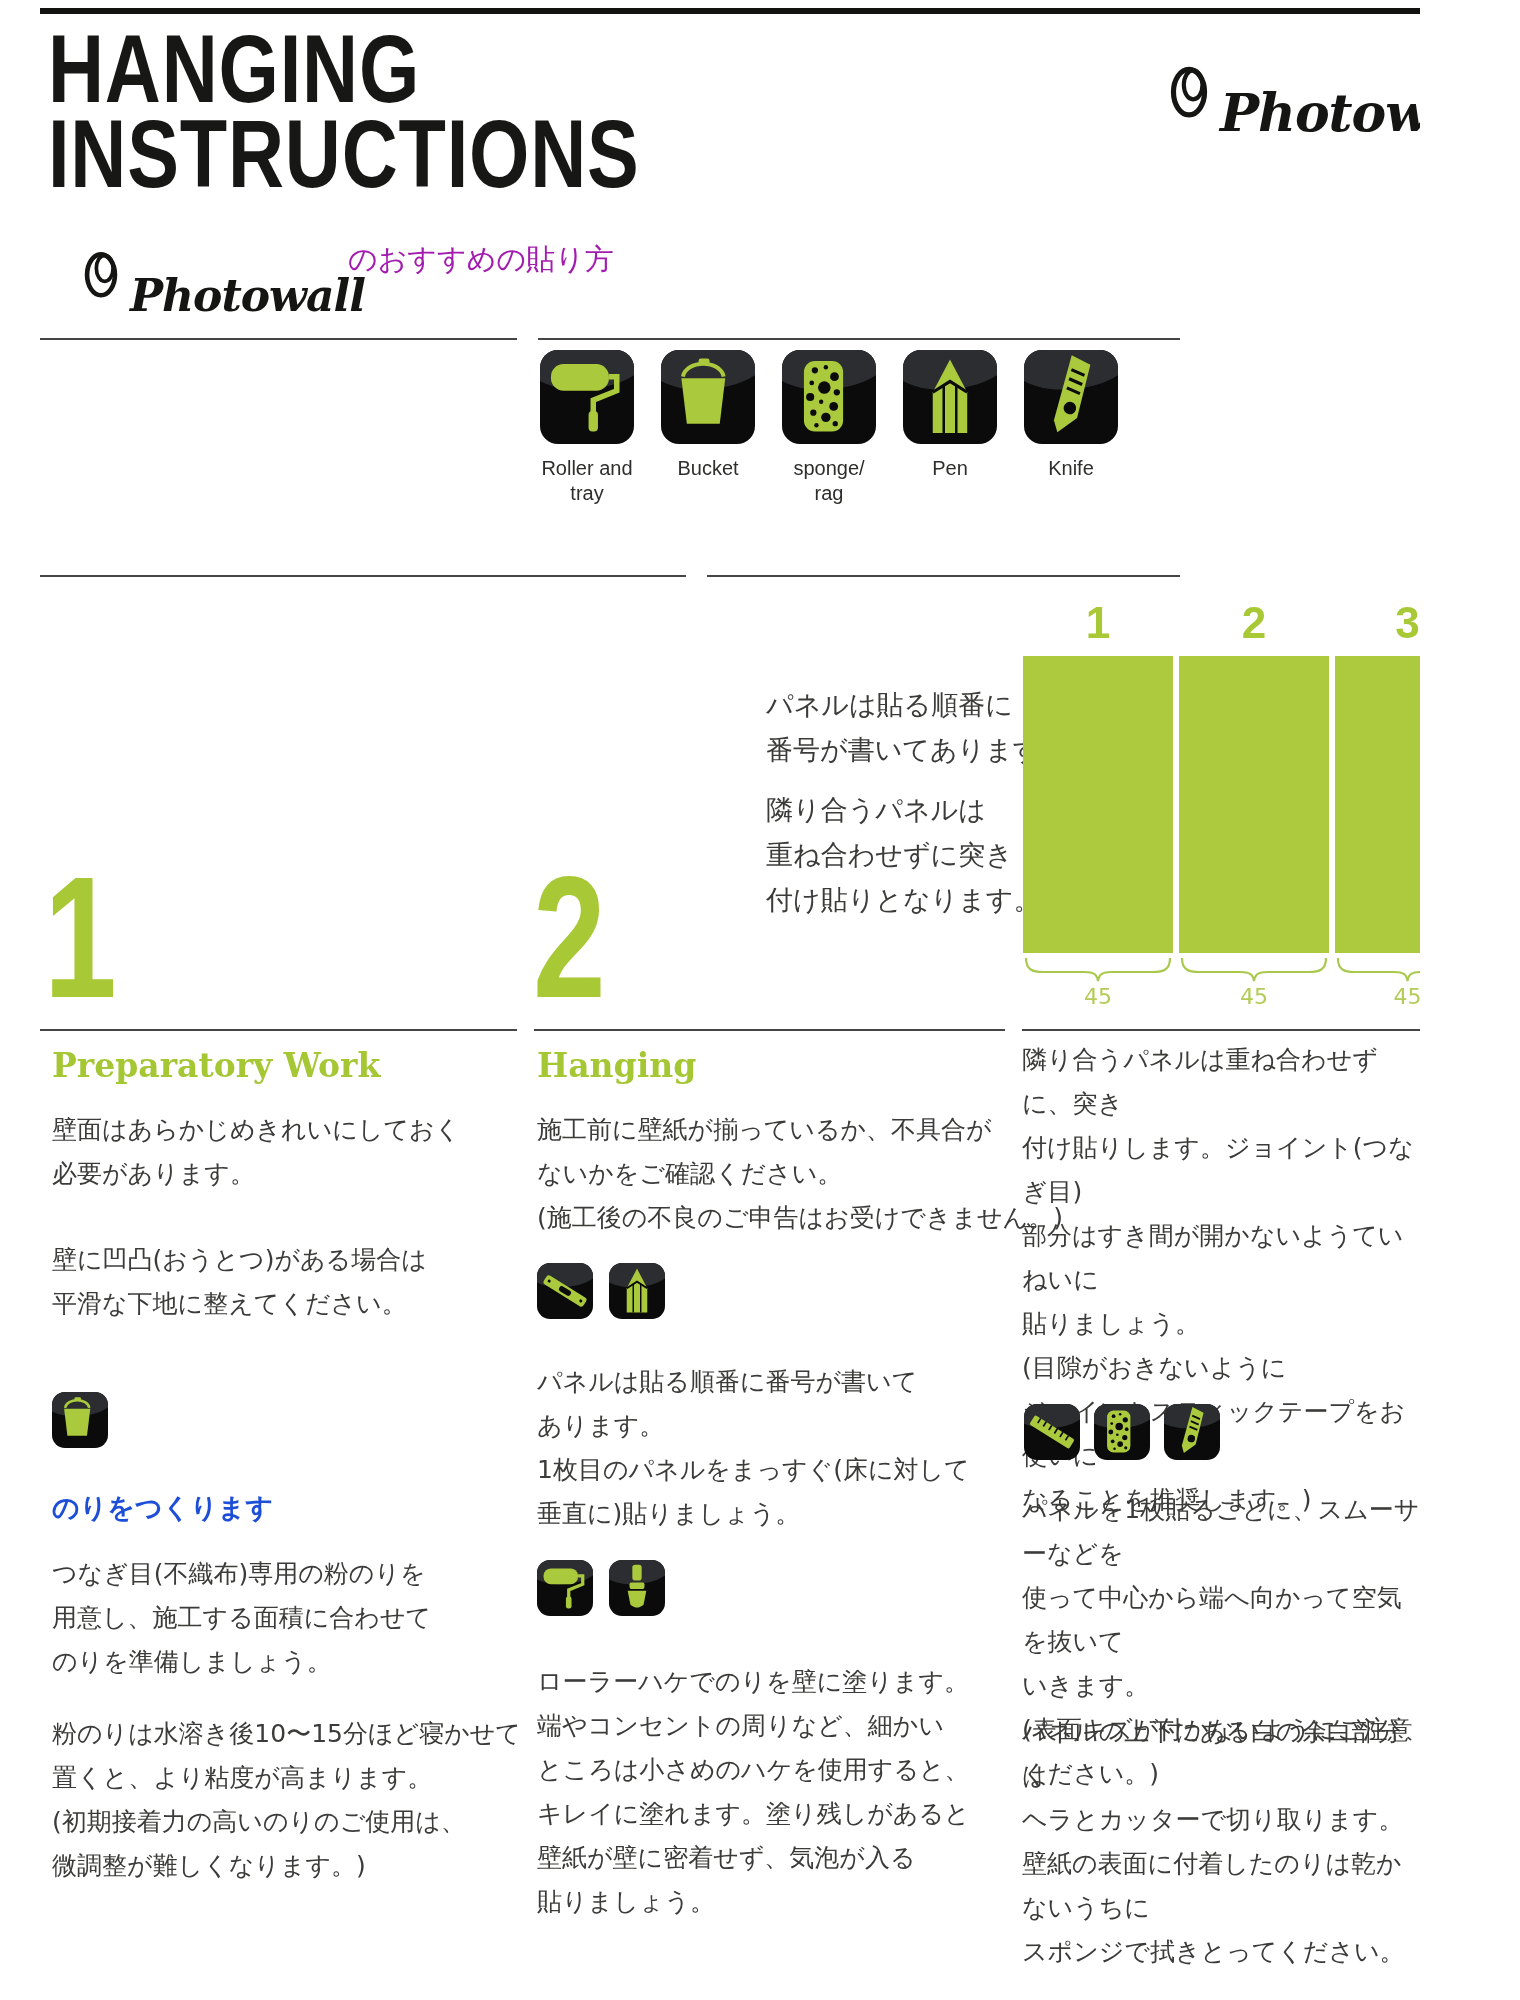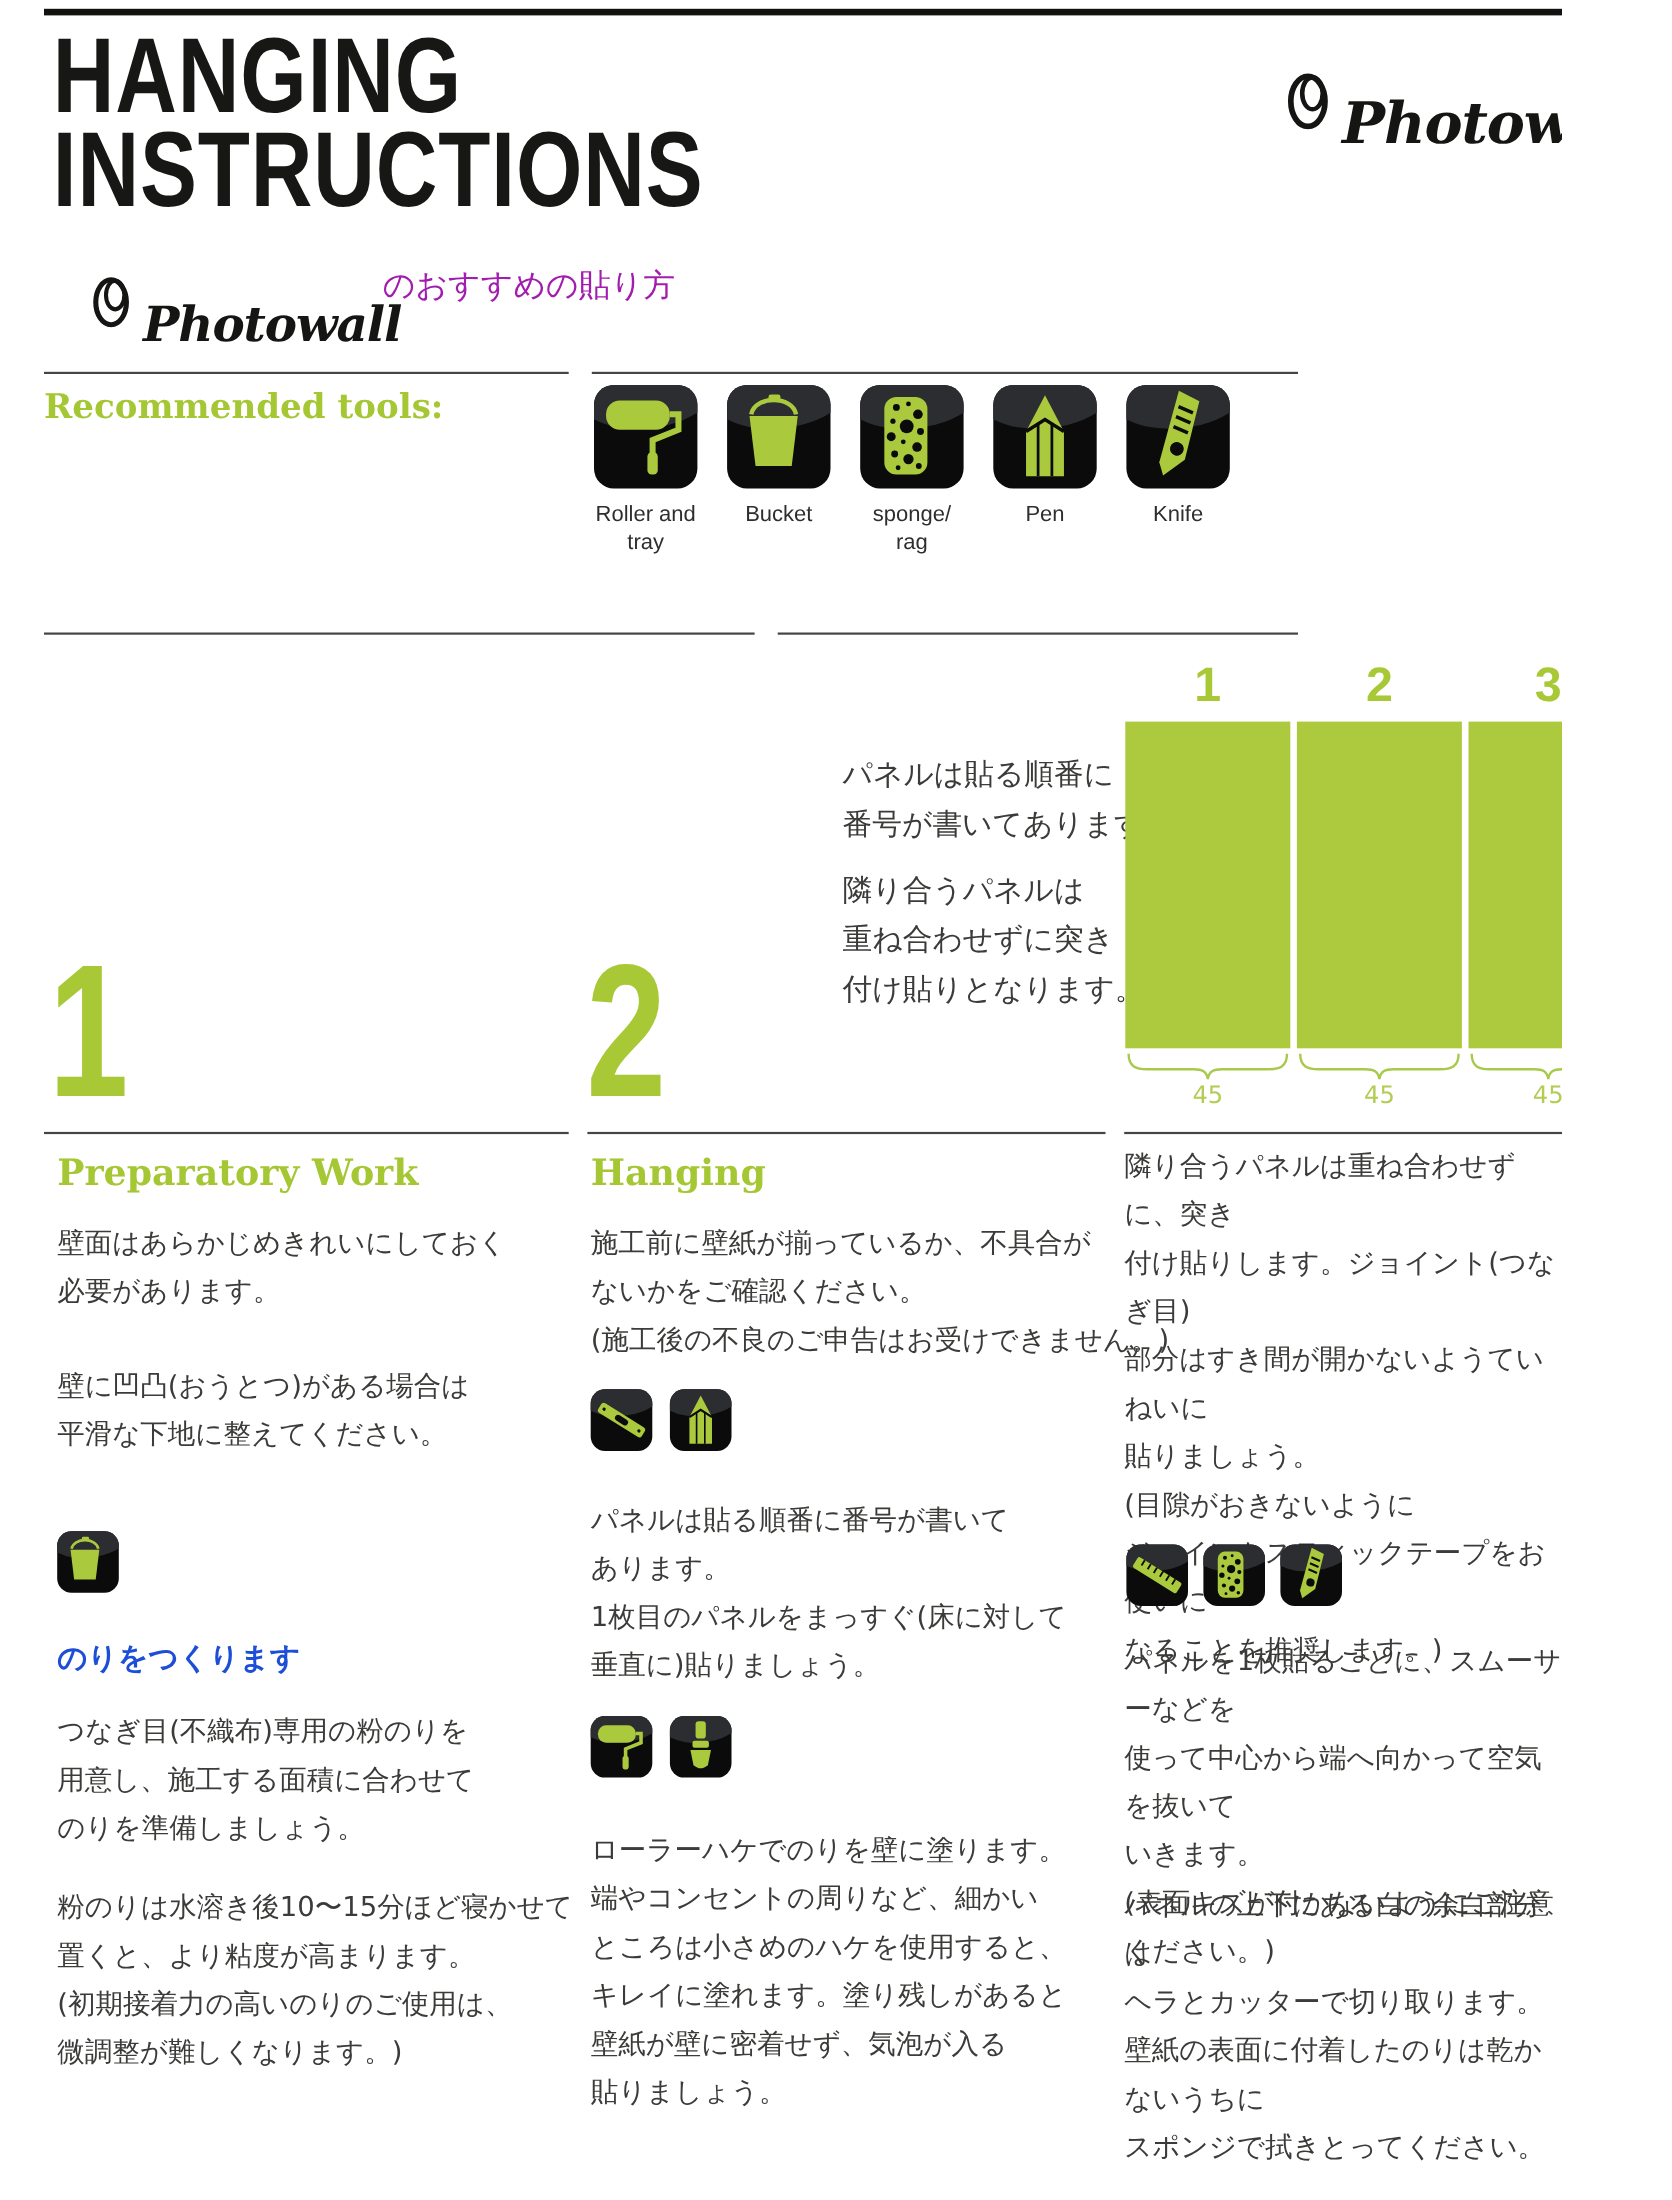--- a/index.html
+++ b/index.html
@@ -139,21 +139,20 @@
     <svg width="38" height="52" viewBox="0 0 40 56">
         <use href="#gl-omark"></use>
       </svg>
     <span class="word">Photowall</span>
   </div>
   <div class="abs subtitle-jp">のおすすめの貼り方</div>
 
   <div class="abs divider" style="left:40px;top:338px;width:477px"></div>
   <div class="abs divider" style="left:538px;top:338px;width:642px"></div>
 
-  <div class="abs greenhead tools-head">Recommended tools:</div>
 
   <div class="tile tile-lg" style="left:540px;top:350px">
     <svg viewBox="0 0 60 60">
         <use href="#gl-roller"></use>
       </svg>
   </div>
   <div class="tile tile-lg" style="left:661px;top:350px">
     <svg viewBox="0 0 60 60">
         <use href="#gl-bucket"></use>
       </svg>

